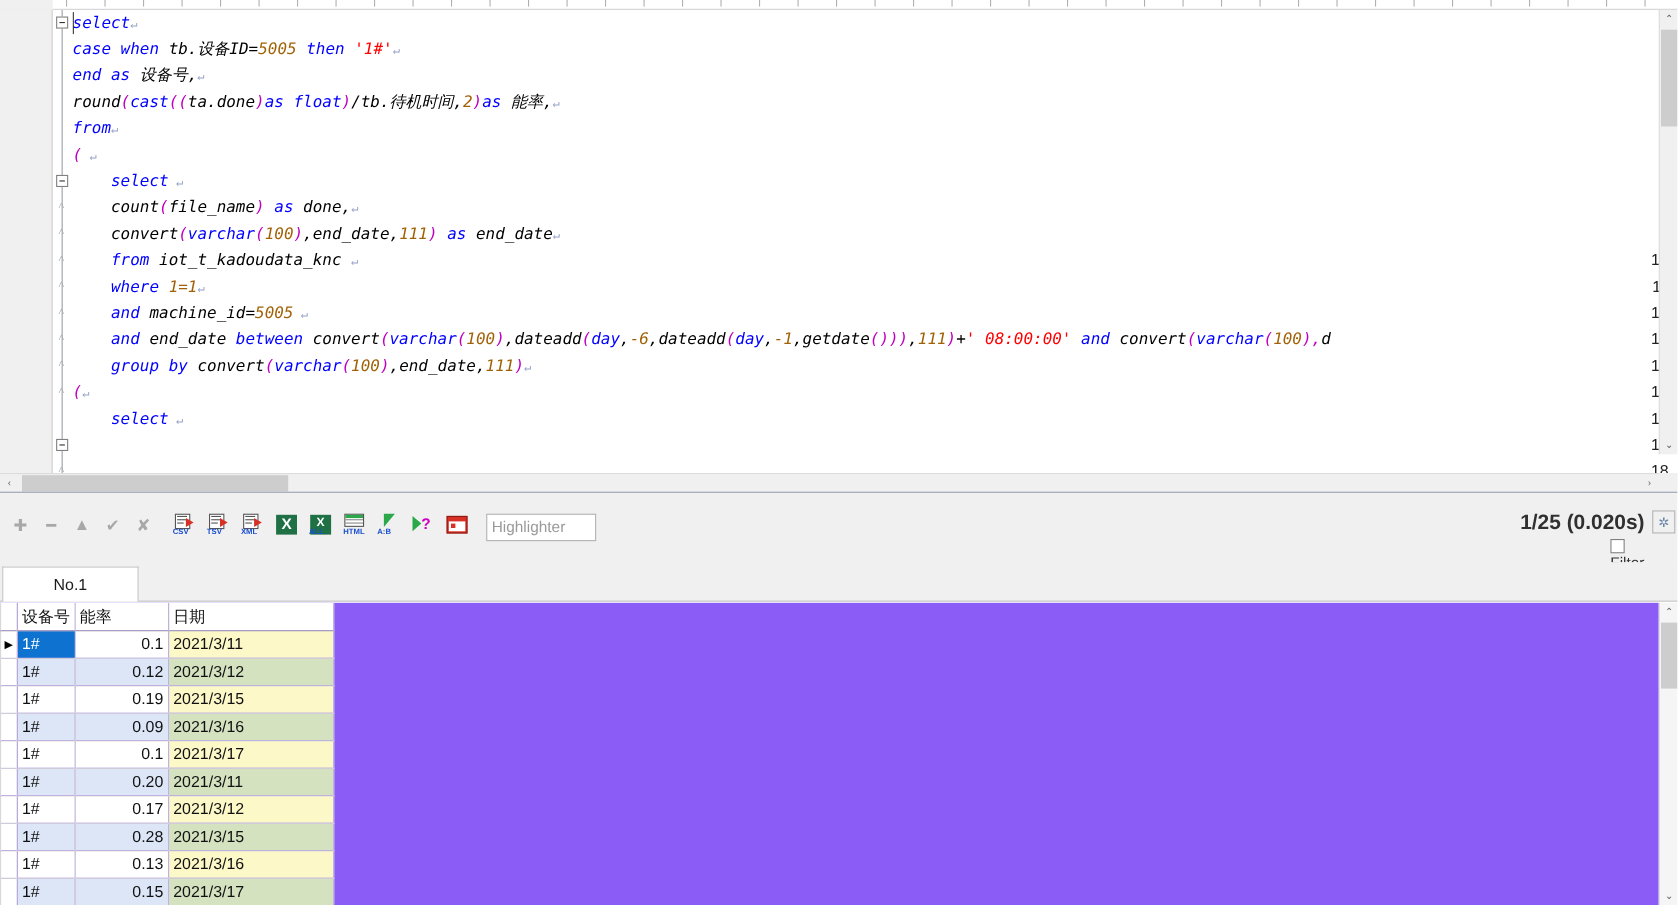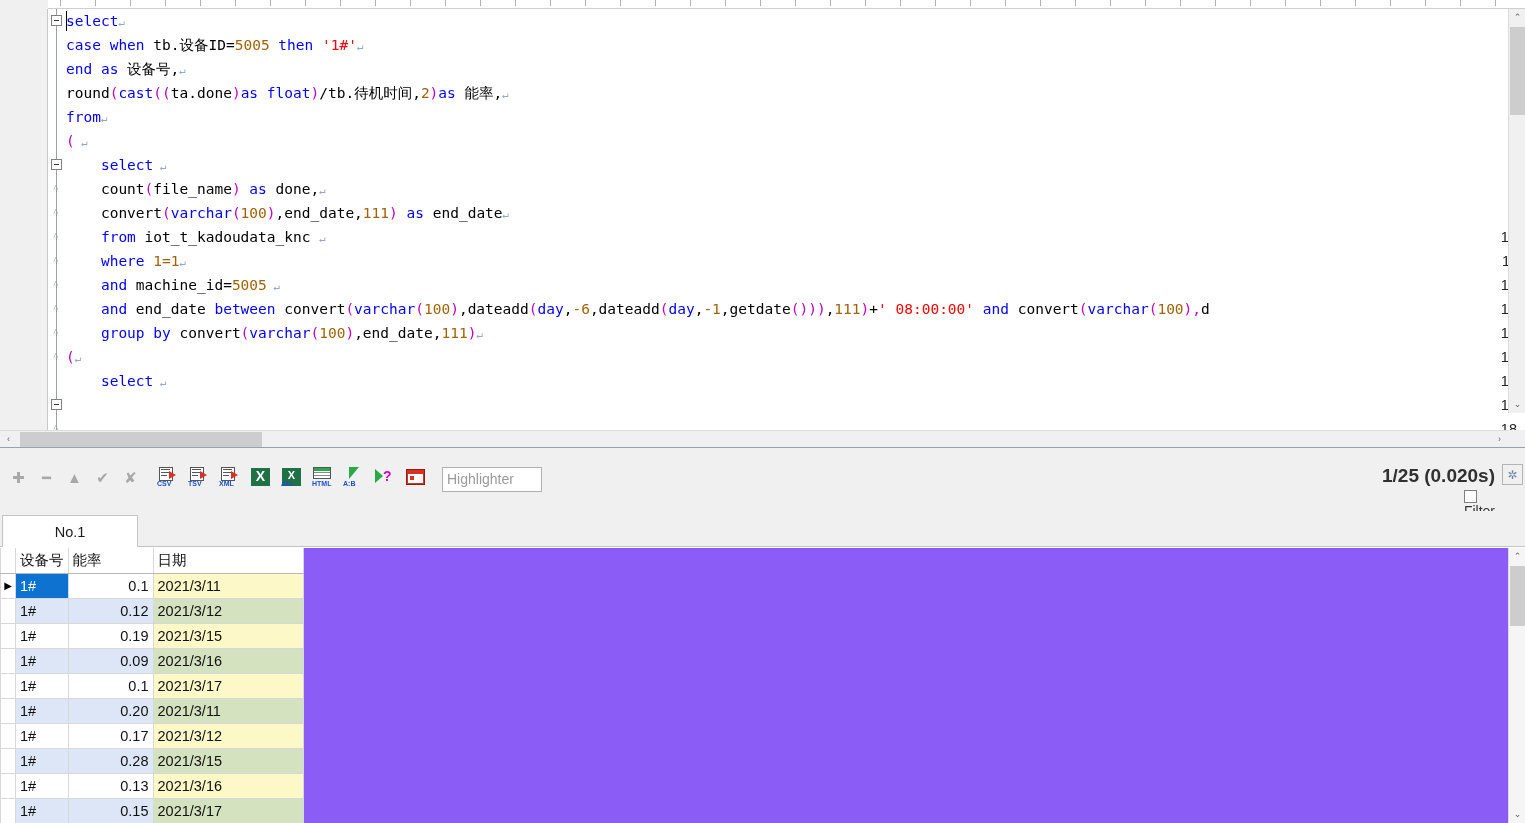--- a/index.html
+++ b/index.html
@@ -33,21 +33,21 @@
     position: absolute; left: 47px; top: 0; width: 1px; height: 421px; background: #c8c8c8;
   }
   .fold-rail {
     position: absolute; left: 48px; top: 0; width: 18px; height: 421px; background: #ffffff;
   }
   .fold-line {
     position: absolute; left: 56px; top: 0; width: 1px; height: 421px; background: #9aa0a6;
   }
   .code-area {
     position: absolute; left: 66px; top: 0; right: 0; height: 421px;
-    overflow: hidden; white-space: nowrap;
+    overflow: hidden; white-space: nowrap; font-style: italic;
   }
   .line {
     position: relative; height: 24px; line-height: 24px;
     font-family: "DejaVu Sans Mono", monospace; font-size: 14.5px;
     white-space: pre;
   }
   .lnum {
     position: absolute; right: 8px; width: 40px; text-align: right;
     height: 24px; line-height: 24px;
     font-family: "Liberation Sans", sans-serif; font-size: 14.5px; color: #222;
@@ -151,21 +151,21 @@
     width: 13px; height: 13px; border: 1px solid #808080; background: #ffffff;
     margin-right: 5px;
   }
 
   
   .tabstrip {
     position: absolute; left: 0; top: 511px; width: 1525px; height: 36px;
     background: #f0f0f0; border-bottom: 1px solid #c4c4c4;
   }
   .tab {
-    position: absolute; left: 2px; top: 4px; width: 136px; height: 32px;
+    position: absolute; left: 2px; top: 4px; width: 124px; height: 32px;
     background: #ffffff; border: 1px solid #c4c4c4; border-bottom: none;
     display: flex; align-items: center; justify-content: center;
     font-family: "Liberation Sans", sans-serif; font-size: 14.5px; color: #1a1a1a;
   }
 
   
   .grid {
     position: absolute; left: 0; top: 548px; width: 1508px; height: 275px;
     background: #8b5cf6; overflow: hidden;
   }

